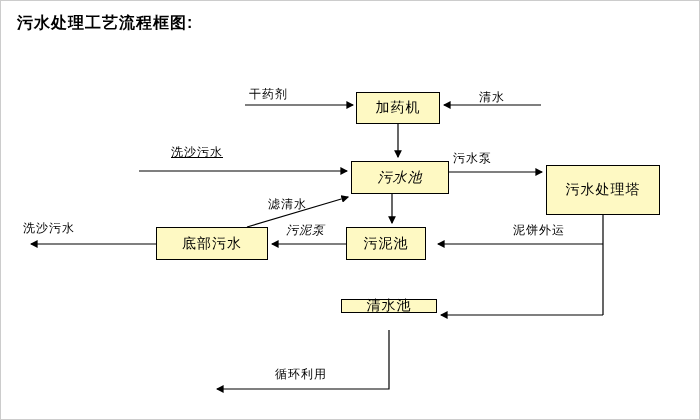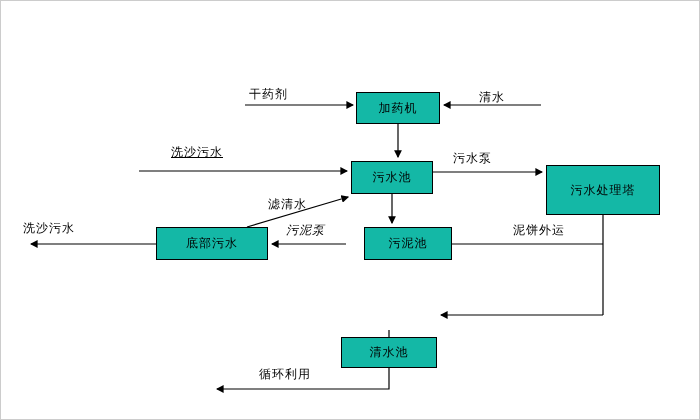--- a/index.html
+++ b/index.html
@@ -22,25 +22,25 @@
       left: 16px;
       top: 12px;
       font-size: 16px;
       font-weight: bold;
       color: #000000;
       letter-spacing: 1px;
     }
     .node {
       position: absolute;
       border: 1px solid #000000;
-      background: #14b8a6;
+      background: #fef9c3;
       display: flex;
       align-items: center;
       justify-content: center;
-      font-size: 12px;
+      font-size: 14px;
       color: #000000;
       box-sizing: border-box;
       letter-spacing: 1px;
     }
     .flow-label {
       position: absolute;
       font-size: 12px;
       color: #000000;
       white-space: nowrap;
       letter-spacing: 1px;
@@ -57,20 +57,21 @@
       stroke: #000000;
       stroke-width: 1.2;
       fill: none;
     }
   </style>
 </head>
 <body>
 
 <div id="canvas">
 
+  <div id="title">污水处理工艺流程框图:</div>
 
   <svg id="connectors" viewBox="0 0 700 420" xmlns="http://www.w3.org/2000/svg">
     <defs>
       <marker id="arw" viewBox="0 0 10 10" refX="8.5" refY="5" markerWidth="6.5" markerHeight="6.5" orient="auto-start-reverse">
         <path d="M0,0 L10,5 L0,10 z" style="fill:#000000; stroke:none;"></path>
       </marker>
     </defs>
 
     <path d="M244 104 L352 104" marker-end="url(#arw)"></path>
     <path d="M540 104 L443 104" marker-end="url(#arw)"></path>
@@ -82,41 +83,41 @@
     <path d="M602 243 L437 243" marker-end="url(#arw)"></path>
     <path d="M345 243 L271 243" marker-end="url(#arw)"></path>
     <path d="M155 243 L30 243" marker-end="url(#arw)"></path>
     <path d="M246 226 L347 196" marker-end="url(#arw)"></path>
     <path d="M602 314 L440 314" marker-end="url(#arw)"></path>
     <path d="M388 329 L388 388 L216 388" marker-end="url(#arw)"></path>
   </svg>
 
   <div class="node" style="left:355px; top:91px; width:84px; height:32px;">加药机</div>
 
-  <div class="node" style="left:350px; top:160px; width:82px; height:33px;">污水池</div>
+  <div class="node" style="left:350px; top:160px; width:98px; height:33px;font-style:italic;">污水池</div>
 
   <div class="node" style="left:545px; top:164px; width:114px; height:50px;">污水处理塔</div>
 
-  <div class="node" style="left:363px; top:226px; width:88px; height:33px;">污泥池</div>
+  <div class="node" style="left:345px; top:226px; width:80px; height:33px;">污泥池</div>
 
   <div class="node" style="left:155px; top:226px; width:112px; height:33px;">底部污水</div>
 
-  <div class="node" style="left:340px; top:298px; width:96px; height:31px;margin-top:38px;">清水池</div>
+  <div class="node" style="left:340px; top:298px; width:96px; height:14px;">清水池</div>
 
   <span class="flow-label" style="left:248px; top:85px;">干药剂</span>
 
   <span class="flow-label" style="left:478px; top:88px;">清水</span>
 
   <span class="flow-label" style="left:170px; top:143px;text-decoration:underline;">洗沙污水</span>
 
   <span class="flow-label" style="left:452px; top:149px;">污水泵</span>
 
   <span class="flow-label" style="left:267px; top:195px;">滤清水</span>
 
   <span class="flow-label" style="left:285px; top:221px;font-style:italic;">污泥泵</span>
 
   <span class="flow-label" style="left:512px; top:221px;">泥饼外运</span>
 
   <span class="flow-label" style="left:22px; top:219px;">洗沙污水</span>
 
-  <span class="flow-label" style="left:258px; top:365px;">循环利用</span>
+  <span class="flow-label" style="left:274px; top:365px;">循环利用</span>
 
 </div>
 
 </body></html>

